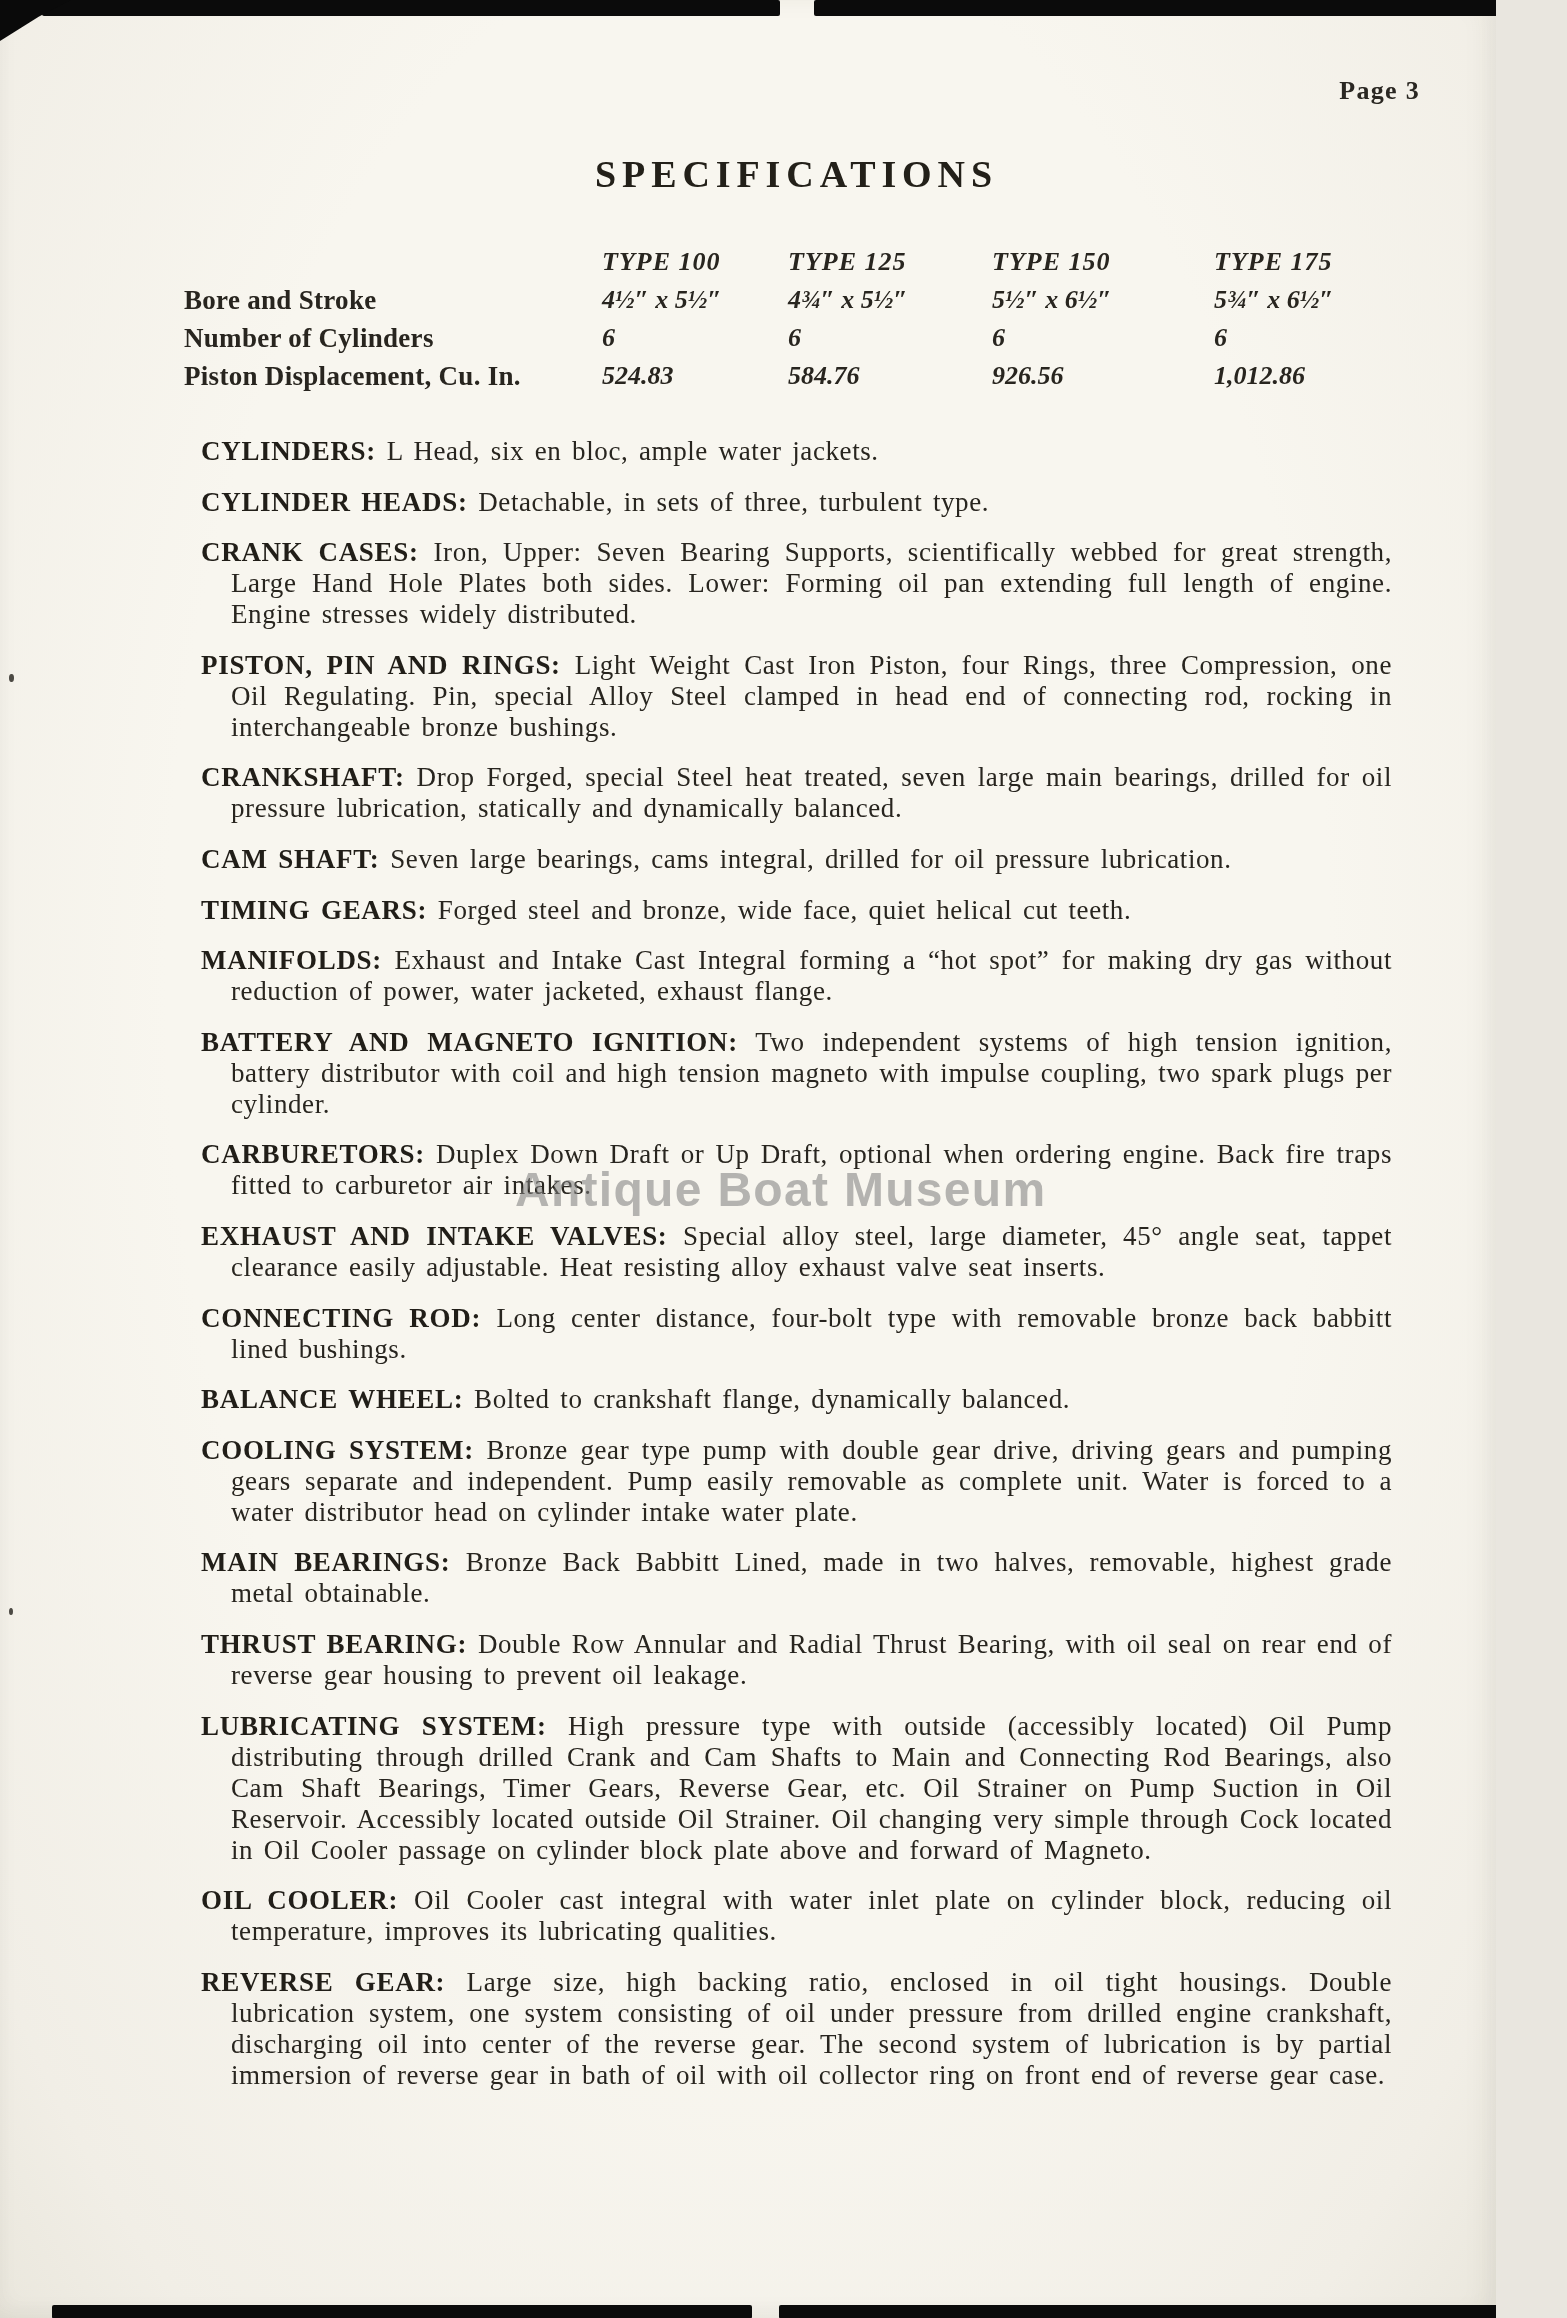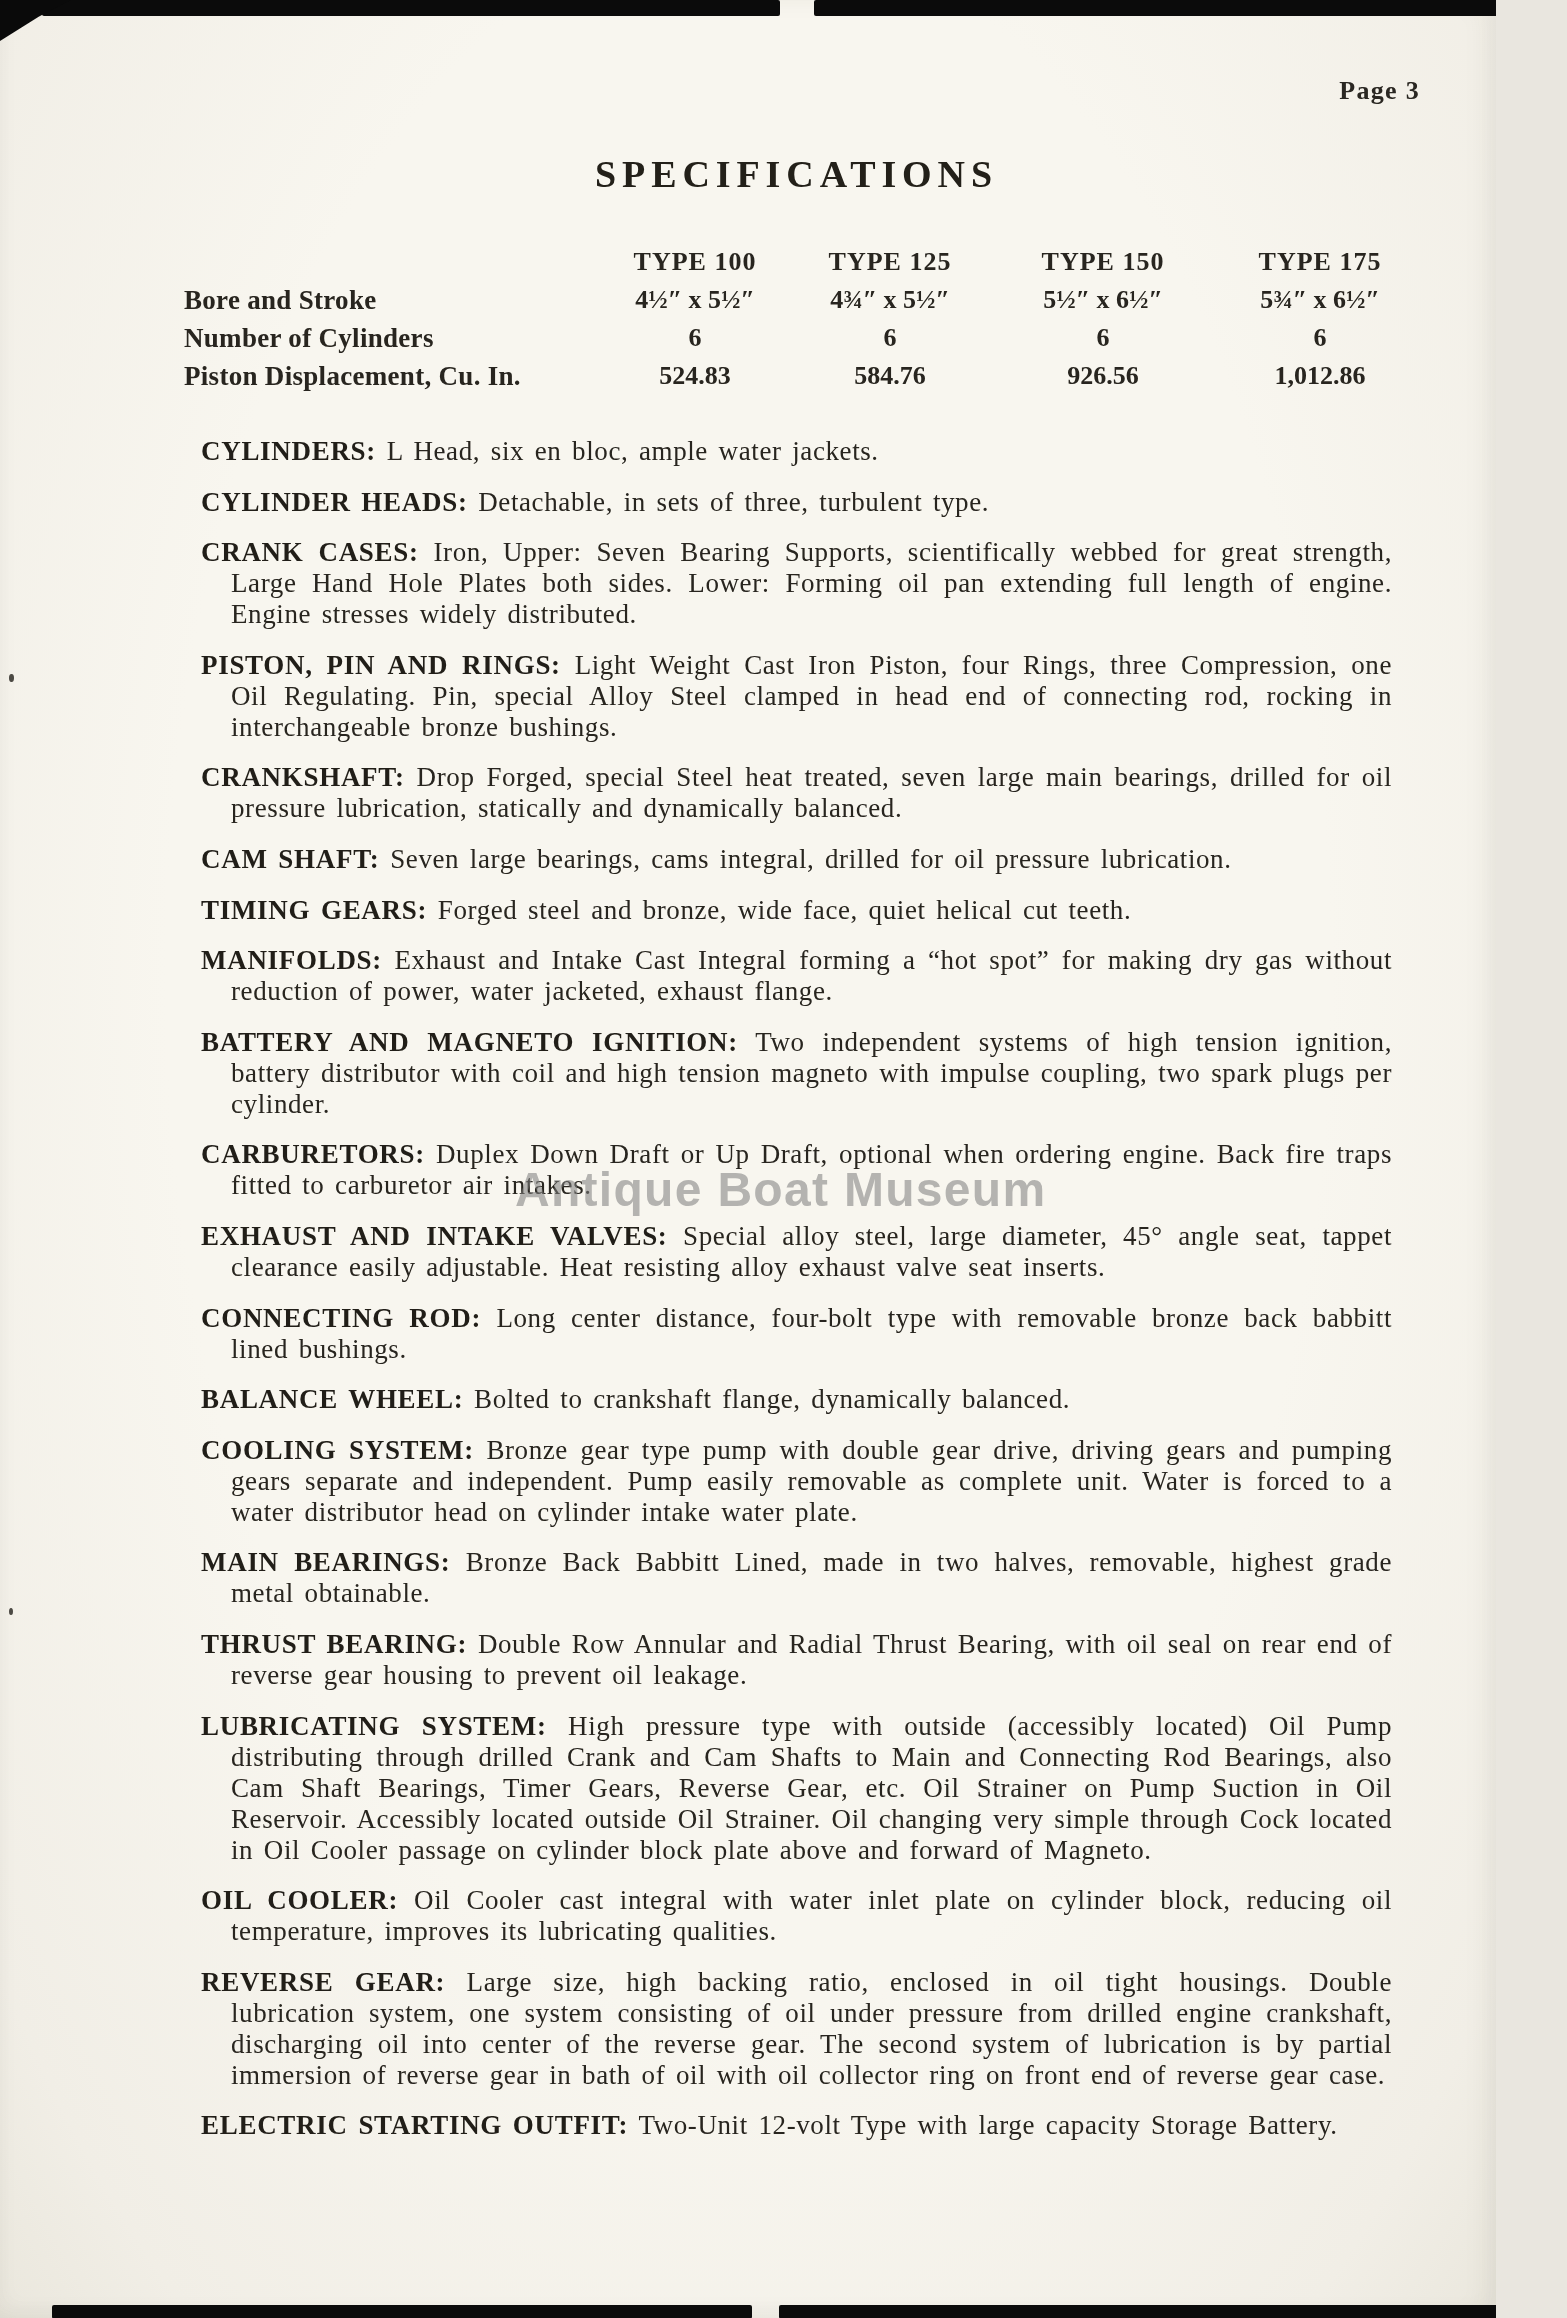--- a/index.html
+++ b/index.html
@@ -17,21 +17,21 @@
     position:absolute;top:76px;right:76px;
     font-size:26px;font-weight:bold;letter-spacing:1.3px;color:#2a2722;
   }
   .title{
     text-align:center;font-size:38px;font-weight:bold;
     letter-spacing:5.9px;margin:152px 0 0 0;color:#232019;
   }
   .spec-table{margin-top:47px;font-weight:bold;}
   .trow{display:grid;grid-template-columns:418px 186px 204px 222px 212px;line-height:38px;}
   .tlabel{font-size:27px;letter-spacing:0.3px;text-align:left;}
-  .tcell{font-size:26px;text-align:center;}
+  .tcell{font-size:26px;font-style:italic;}
   .thead .tcell{font-size:26px;letter-spacing:1px;}
   .sections{margin-top:41px;}
   .section{margin-bottom:19.6px;}
   .section p{
     margin:17px;padding-left:30px;text-indent:-30px;
     text-align:justify;
     font-size:27px;line-height:31px;
     letter-spacing:0.6px;word-spacing:3.3px;
   }
   .head{font-weight:bold;letter-spacing:0.7px;color:#211e18;}
@@ -154,23 +154,20 @@
       </div>
       <div class="section">
         <p><span class="head">LUBRICATING SYSTEM:</span> <span>High pressure type with outside (accessibly located) Oil Pump distributing through drilled Crank and Cam Shafts to Main and Connecting Rod Bearings, also Cam Shaft Bearings, Timer Gears, Reverse Gear, etc. Oil Strainer on Pump Suction in Oil Reservoir.  Accessibly located outside Oil Strainer.  Oil changing very simple through Cock located in Oil Cooler passage on cylinder block plate above and forward of Magneto.</span></p>
       </div>
       <div class="section">
         <p><span class="head">OIL COOLER:</span> <span>Oil Cooler cast integral with water inlet plate on cylinder block, reducing oil temperature, improves its lubricating qualities.</span></p>
       </div>
       <div class="section">
         <p><span class="head">REVERSE GEAR:</span> <span>Large size, high backing ratio, enclosed in oil tight housings.  Double lubrication system, one system consisting of oil under pressure from drilled engine crankshaft, discharging oil into center of the reverse gear.  The second system of lubrication is by partial immersion of reverse gear in bath of oil with oil collector ring on front end of reverse gear case.</span></p>
       </div>
-      <div class="section">
-        <p><span class="head">ELECTRIC STARTING OUTFIT:</span> <span>Two-Unit 12-volt Type with large capacity Storage Battery.</span></p>
-      </div>
     </div>
 
   </div>
 
   <div class="watermark">Antique Boat Museum</div>
 
   <div class="scan-bar bar-bottom-1"></div>
   <div class="scan-bar bar-bottom-2"></div>
 
 </div>

